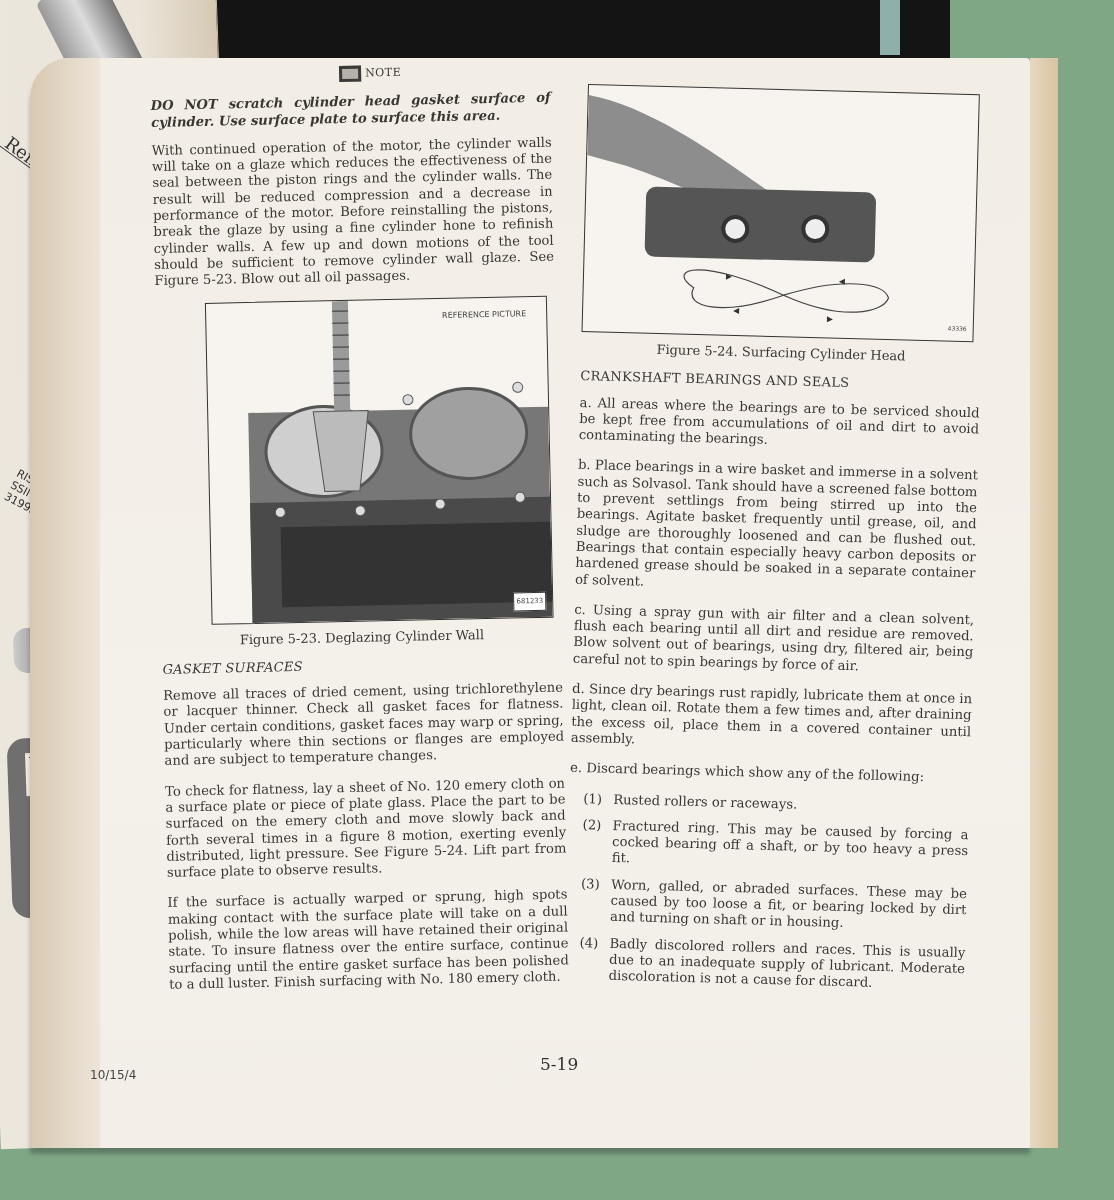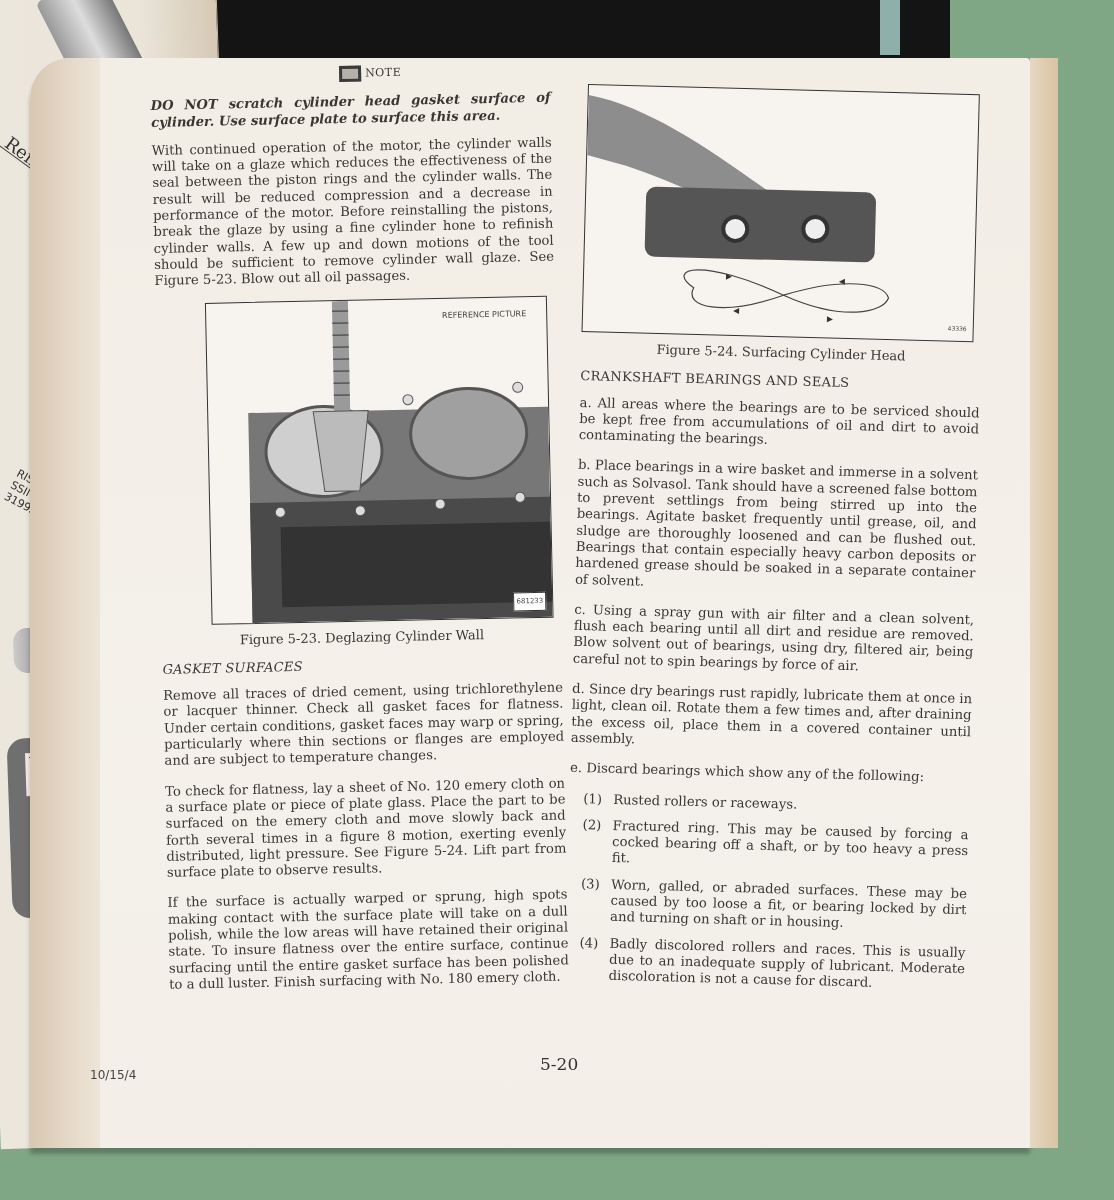--- a/index.html
+++ b/index.html
@@ -216,14 +216,14 @@
         <span class="txt">Worn, galled, or abraded surfaces. These may be caused by too loose a fit, or bearing locked by dirt and turning on shaft or in housing.</span>
       </li>
       <li>
         <span class="num">(4)</span>
         <span class="txt">Badly discolored rollers and races. This is usually due to an inadequate supply of lubricant. Moderate discoloration is not a cause for discard.</span>
       </li>
     </ul>
   </div>
 
   <div class="footer-date">10/15/4</div>
-  <div class="footer-page">5-20</div>
+  <div class="footer-page">5-19</div>
 </div>
 
 </body></html>

